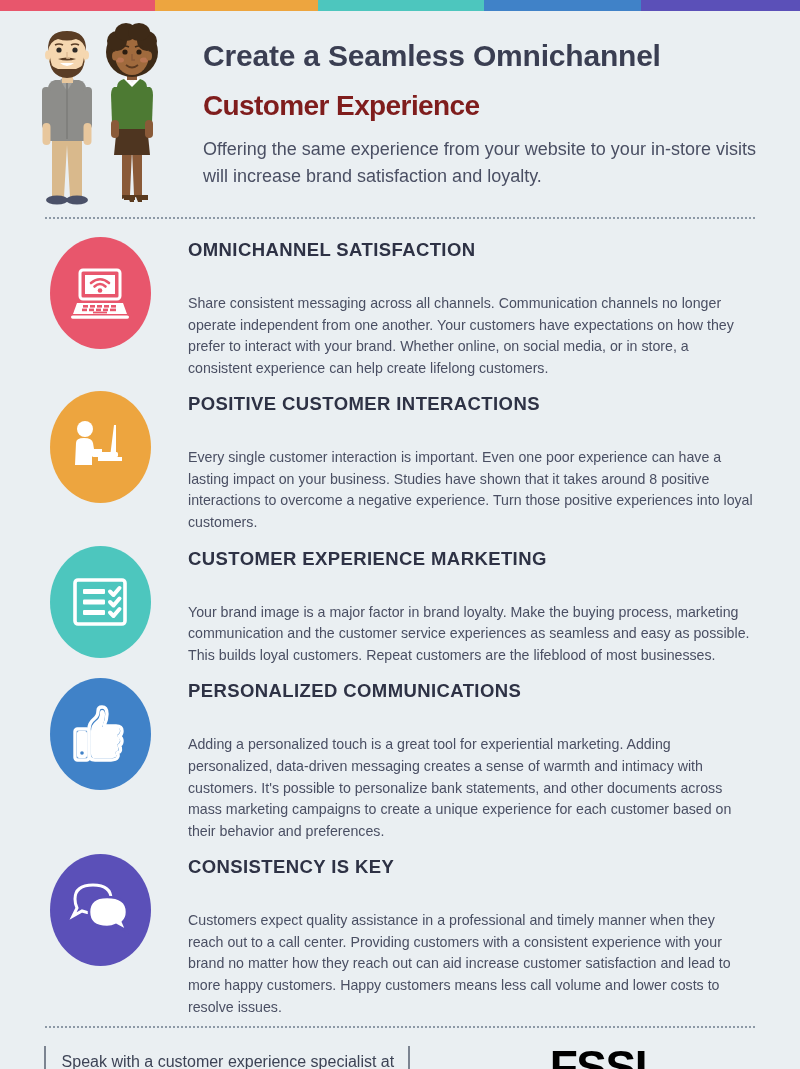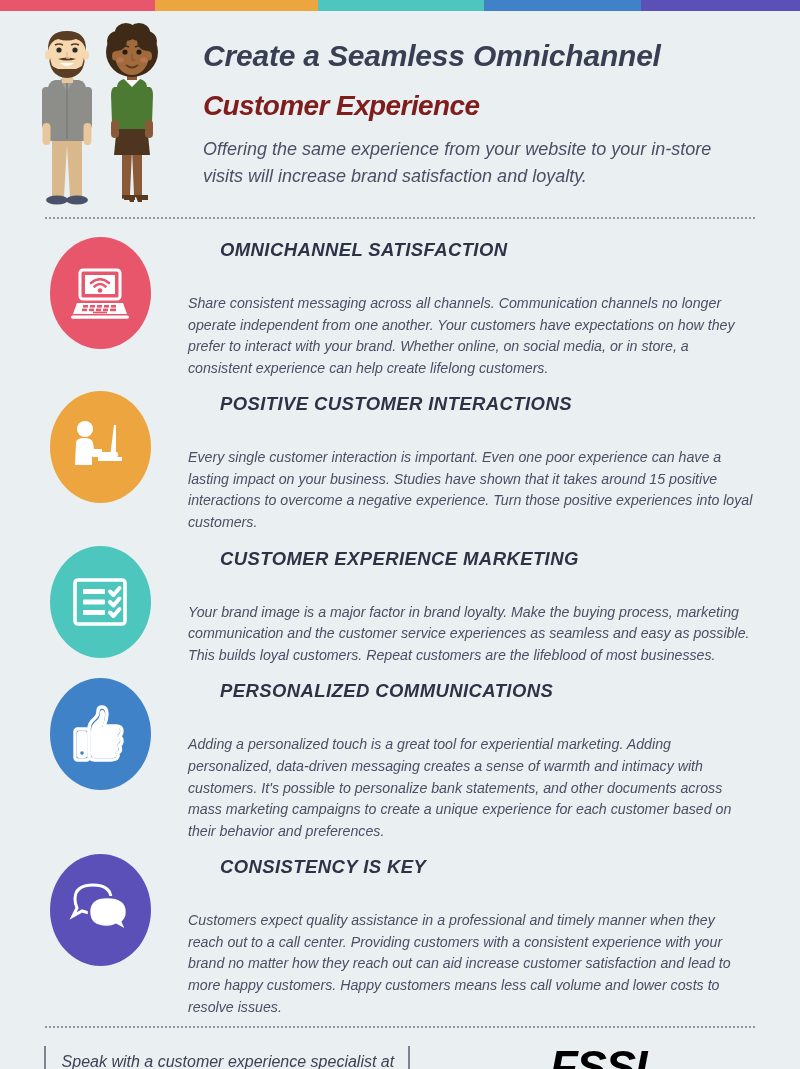--- a/index.html
+++ b/index.html
@@ -10,21 +10,20 @@
     background: #eaeff2;
     font-family: "Liberation Sans", sans-serif;
   }
 
   #page {
     position: relative;
     width: 800px;
     height: 1069px;
     background: #eaeff2;
     overflow: hidden;
-    font-style: italic;
   }
 
   
   .topbar {
     display: flex;
     width: 800px;
     height: 11px;
   }
   .topbar > i { display: block; height: 100%; }
   .tb-0 { width: 155px; background: #e8566c; }
@@ -107,21 +106,20 @@
     align-items: center;
     justify-content: center;
   }
   .sec-text { flex: 1; padding-left: 32px; padding-top: 6px; }
   .sec-head {
     font-size: 18.5px;
     font-weight: bold;
     color: #2e3245;
     letter-spacing: 0.4px;
     margin-bottom: 9px;
-    margin-left: 32px;
   }
   .sec-body {
     font-size: 14.2px;
     line-height: 1.52;
     color: #4a4f63;
     max-width: 565px;
     margin-top: 32px;
   }
 
   
@@ -326,21 +324,21 @@
             <circle cx="15" cy="10" r="8" fill="#fff"></circle>
             <path d="M6 24 Q6 19 14 19 Q22 19 23 24 L24 30 L32 30 L32 35 L22 35 L22 46 L5 46 Z" fill="#fff"></path>
             <path d="M44 6 L46 6 L46 38 L40 38 Z" fill="#fff"></path>
             <rect x="28" y="38" width="24" height="4" fill="#fff"></rect>
             <rect x="22" y="33" width="26" height="5" rx="1.5" fill="#fff"></rect>
           </svg>
         </div>
       </div>
       <div class="sec-text">
         <div class="sec-head">POSITIVE CUSTOMER INTERACTIONS</div>
-        <div class="sec-body">Every single customer interaction is important. Even one poor experience can have a lasting impact on your business. Studies have shown that it takes around 15 positive interactions to overcome a negative experience. Turn those positive experiences into loyal customers.</div>
+        <div class="sec-body">Every single customer interaction is important. Even one poor experience can have a lasting impact on your business. Studies have shown that it takes around 8 positive interactions to overcome a negative experience. Turn those positive experiences into loyal customers.</div>
       </div>
     </div>
 
     <div class="section">
       <div class="icon-wrap">
         <div class="circle" style="background:#4dc6be">
           <svg width="58" height="54" viewBox="0 0 58 54">
             <rect x="4" y="5" width="50" height="44" rx="3" fill="none" stroke="#fff" stroke-width="3.6"></rect>
             <rect x="12" y="14" width="22" height="5" rx="1" fill="#fff"></rect>
             <rect x="12" y="24.5" width="22" height="5" rx="1" fill="#fff"></rect>

